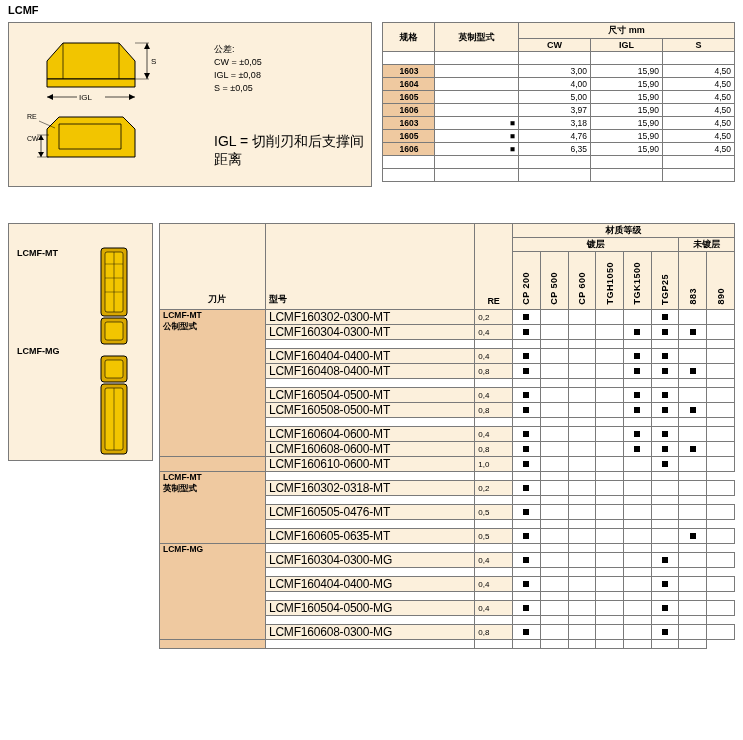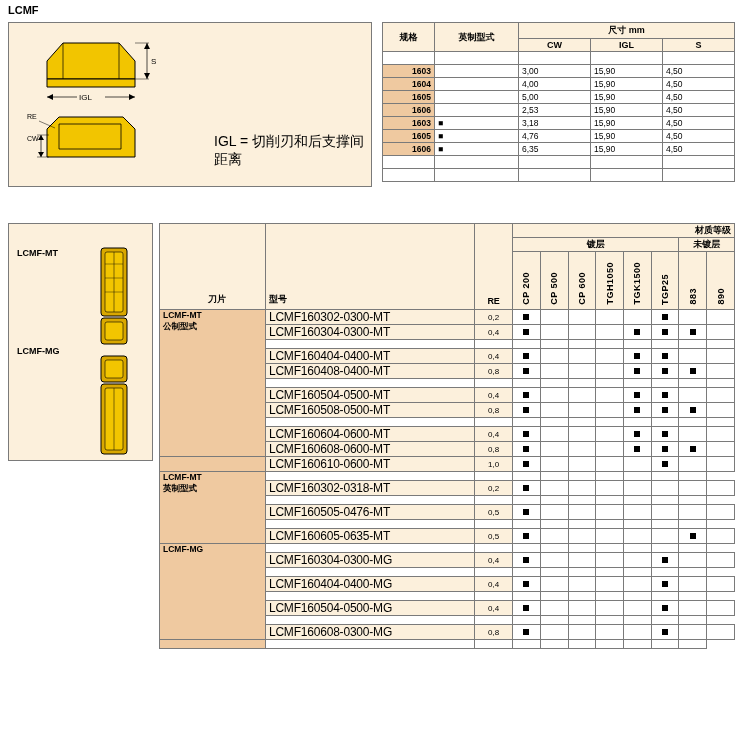--- a/index.html
+++ b/index.html
@@ -73,26 +73,26 @@
   }
   .dim-table .hdr {
     background: #fcf0dc;
     text-align: center;
     font-weight: bold;
     font-size: 9px;
   }
   .dim-table .rowhdr {
     background: #efc9a0;
     font-weight: bold;
-    text-align: right;
+    text-align: center;
     padding-left: 4px;
     font-size: 8.5px;
   }
   .dim-table td.val {
-    text-align: left;
+    text-align: right;
     margin-left: 6px;
   }
   .dim-table td.blank {
     background: #ffffff;
     height: 13px;
   }
   .sq {
     display: inline-block;
     width: 6px;
     height: 6px;
@@ -167,21 +167,21 @@
     background: #efc9a0;
   }
   .code {
     background: #fcf0dc;
     font-size: 12px;
     white-space: nowrap;
     letter-spacing: -0.2px;
   }
   .re {
     background: #fcf0dc;
-    text-align: center;
+    text-align: left;
     font-size: 8px;
   }
   .mark {
     text-align: center;
   }
   .empty-row td { height: 9px; }
   .data-row td { height: 11px; }
   .narrow { width: 22px; }
 </style>
 </head>
@@ -216,20 +216,24 @@
     <text x="12" y="90" font-size="7" font-family="Liberation Sans, sans-serif">RE</text>
     <line x1="24" y1="92" x2="40" y2="99" stroke="#000" stroke-width="0.5"></line>
 
     <text x="12" y="112" font-size="7" font-family="Liberation Sans, sans-serif">CW</text>
     <line x1="26" y1="106" x2="26" y2="128" stroke="#000" stroke-width="0.7"></line>
     <polygon points="26,106 23,111 29,111" fill="#000"></polygon>
     <polygon points="26,128 23,123 29,123" fill="#000"></polygon>
     <line x1="22" y1="106" x2="34" y2="106" stroke="#000" stroke-width="0.5"></line>
     <line x1="22" y1="128" x2="34" y2="128" stroke="#000" stroke-width="0.5"></line>
   </svg>
+  <div class="tol-text">公差:
+CW = ±0,05
+IGL = ±0,08
+S = ±0,05</div>
   <div class="tol-text2">IGL = 切削刃和后支撑间距离</div>
 </div>
 
 <table class="dim-table">
   <tbody>
       <tr>
     <td class="hdr" rowspan="2" style="width:52px;">规格</td>
     <td class="hdr" rowspan="2" style="width:84px;">英制型式</td>
     <td class="hdr" colspan="3">尺寸 mm</td>
   </tr>
@@ -262,21 +266,21 @@
   <tr>
     <td class="rowhdr">1605</td>
     <td class="val"></td>
     <td class="val">5,00</td>
     <td class="val">15,90</td>
     <td class="val">4,50</td>
   </tr>
   <tr>
     <td class="rowhdr">1606</td>
     <td class="val"></td>
-    <td class="val">2,53</td>
+    <td class="val">3,97</td>
     <td class="val">15,90</td>
     <td class="val">4,50</td>
   </tr>
   <tr>
     <td class="rowhdr">1603</td>
     <td class="val">■</td>
     <td class="val">3,18</td>
     <td class="val">15,90</td>
     <td class="val">4,50</td>
   </tr>
@@ -333,21 +337,21 @@
   </svg>
 </div>
 
 <table class="main-table">
 
   <tbody>
       <tr>
     <td rowspan="4" class="h-left" style="width:84px;height:86px;vertical-align:bottom;padding-left:48px;">刀片</td>
     <td rowspan="4" class="h-left" style="width:166px;vertical-align:bottom;">型号</td>
     <td rowspan="4" class="h-beige" style="width:30px;vertical-align:bottom;padding-bottom:3px;">RE</td>
-    <td colspan="8" class="h-beige" style="height:13px;text-align:right;">材质等级</td>
+    <td colspan="8" class="h-beige" style="height:13px;">材质等级</td>
   </tr>
   <tr>
     <td colspan="6" class="h-beige" style="height:13px;">镀层</td>
     <td colspan="2" class="h-beige" style="height:13px;">未镀层</td>
   </tr>
   <tr>
     <td class="h-beige narrow" style="height:58px;vertical-align:bottom;padding-bottom:2px;"><span class="vert">CP 200</span></td>
     <td class="h-beige narrow" style="vertical-align:bottom;padding-bottom:2px;"><span class="vert">CP 500</span></td>
     <td class="h-beige narrow" style="vertical-align:bottom;padding-bottom:2px;"><span class="vert">CP 600</span></td>
     <td class="h-beige narrow" style="vertical-align:bottom;padding-bottom:2px;"><span class="vert">TGH1050</span></td>

